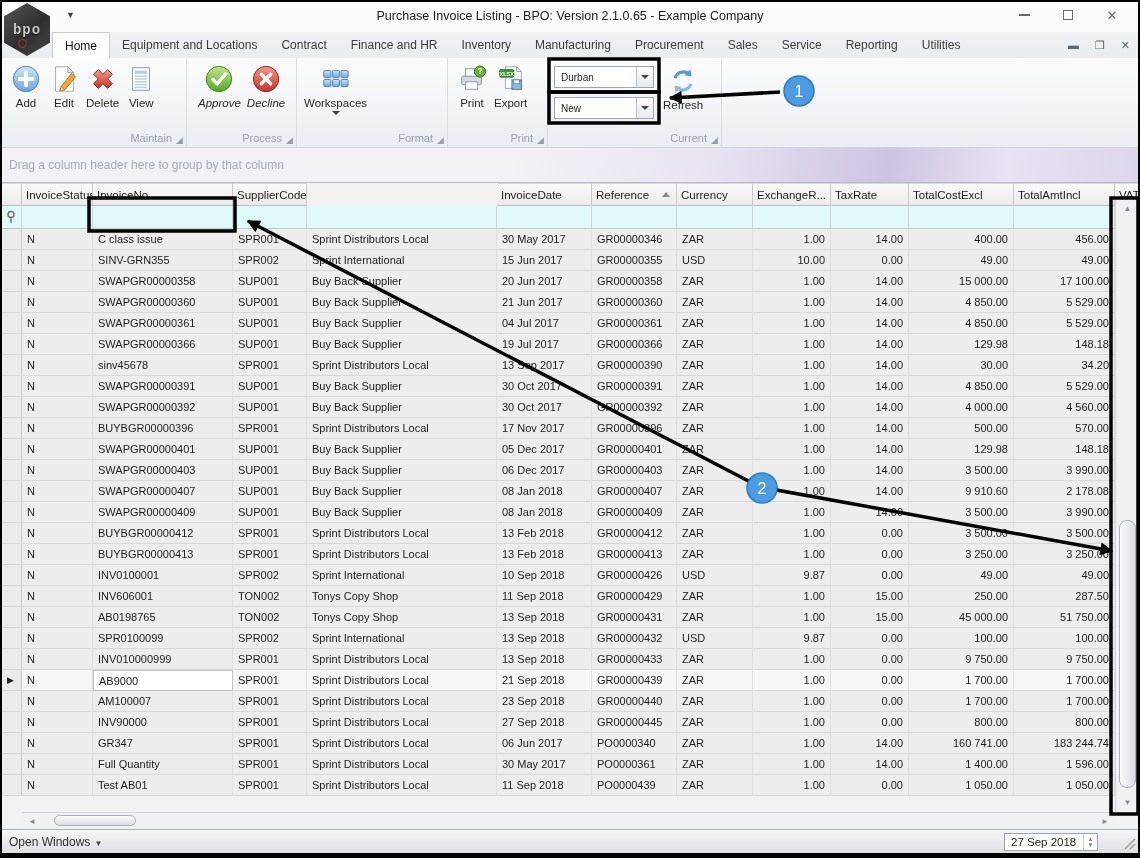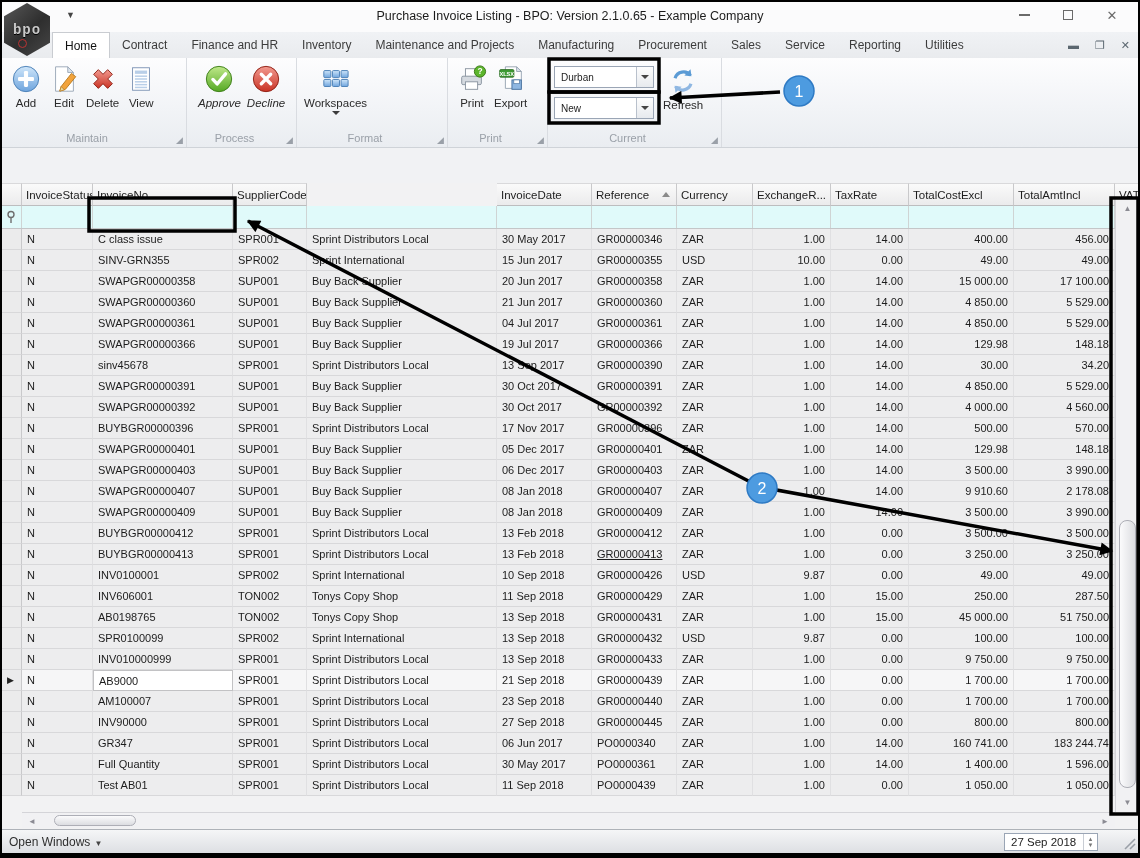--- a/index.html
+++ b/index.html
@@ -31,21 +31,21 @@
   .tab-winbtns .s { color:#5b6770; font-size:11px; }
 
   
   .ribbon { position:absolute; left:0; top:58px; width:1140px; height:90px; background:linear-gradient(#fdfdfe,#f2f4f7 55%,#eaedf1); border-bottom:1px solid #cfd3d8; }
   .rgroup { position:absolute; top:0; height:89px; border-right:1px solid #d9dce1; }
   .rbtns { position:absolute; left:0; top:3px; right:0; display:flex; justify-content:flex-start; padding-left:5px; }
   .rbtn { display:flex; flex-direction:column; align-items:center; padding:2px 3px; border-radius:3px; }
   .ricon { width:32px; height:32px; display:flex; align-items:center; justify-content:center; }
   .rlabel { font-size:11.5px; color:#2a2a2a; margin-top:2px; white-space:nowrap; }
   .drop-caret { width:0; height:0; border-left:4px solid transparent; border-right:4px solid transparent; border-top:4px solid #3c3c3c; margin-top:2px; }
-  .glabel { position:absolute; left:0; right:14px; bottom:3px; text-align:center; font-size:11px; color:#9aa0a8; }
+  .glabel { position:absolute; left:0; right:14px; bottom:3px; text-align:right; font-size:11px; color:#9aa0a8; }
   .launcher { position:absolute; right:3px; bottom:2px; font-size:9px; color:#9aa0a8; }
 
   .combo { position:absolute; width:100px; height:22px; background:#fff; border:1px solid #9aa5b5; display:flex; align-items:center; }
   .combo .val { flex:1; font-size:10px; color:#1d1d1d; padding-left:6px; }
   .combo .cbtn { width:17px; height:100%; background:linear-gradient(#fdfdfd,#e7eaee); border-left:1px solid #b9c1cc; display:flex; align-items:center; justify-content:center; }
   .combo .cbtn:after { content:""; width:0; height:0; border-left:4px solid transparent; border-right:4px solid transparent; border-top:4px solid #444; }
 
   
   .grouppanel { position:absolute; left:0; top:148px; width:1140px; height:35px;
     background:linear-gradient(100deg,#f2f1f6 45%,#e8e5f1 62%,#d6cfe8 72%,#cdc4e3 78%,#e7e3f2 88%,#dcd5ec 100%); border-bottom:1px solid #b9b9c6; }
@@ -133,24 +133,24 @@
     </div>
   </div>
   <div class="logo">
       <span>bpo</span>
       <i></i>
     </div>
 
   <div class="tabrow">
     <div class="tabs" id="tabs">
         <div class="tab active">Home</div>
+        <div class="tab">Equipment and Locations</div>
         <div class="tab">Contract</div>
         <div class="tab">Finance and HR</div>
         <div class="tab">Inventory</div>
-        <div class="tab">Maintenance and Projects</div>
         <div class="tab">Manufacturing</div>
         <div class="tab">Procurement</div>
         <div class="tab">Sales</div>
         <div class="tab">Service</div>
         <div class="tab">Reporting</div>
         <div class="tab">Utilities</div>
       </div>
     <div class="tab-winbtns">
       <span class="s">▬</span>
       <span class="s">❐</span>
@@ -310,20 +310,23 @@
               <path d="M8 28.5 l-1 -7.5 7.5 1 z" fill="#8fb7e2"></path>
             </svg>
           </span>
         <span class="rlabel">Refresh</span>
       </div>
       <div class="glabel">Current</div>
       <span class="launcher">◢</span>
     </div>
   </div>
 
+  <div class="grouppanel">
+    <span>Drag a column header here to group by that column</span>
+  </div>
 
   <div class="grid">
     <div class="hrow" id="hrow">
         <div class="hcell" style="left: 0px; width: 22px;"></div>
         <div class="hcell" style="left: 22px; width: 71px;">
           <span>InvoiceStatus</span>
         </div>
         <div class="hcell" style="left: 93px; width: 140px;">
           <span>InvoiceNo</span>
         </div>
@@ -588,21 +591,21 @@
           <div class="cell num" style="left: 909px; width: 105px;">3 500.00</div>
           <div class="cell num" style="left: 1014px; width: 101px;">3 500.00</div>
         </div>
         <div class="row" style="top: 315px;">
           <div class="ind"></div>
           <div class="cell" style="left: 22px; width: 71px;">N</div>
           <div class="cell" style="left: 93px; width: 140px;">BUYBGR00000413</div>
           <div class="cell" style="left: 233px; width: 74px;">SPR001</div>
           <div class="cell" style="left: 307px; width: 190px;">Sprint Distributors Local</div>
           <div class="cell" style="left: 497px; width: 95px;">13 Feb 2018</div>
-          <div class="cell" style="left: 592px; width: 85px; text-decoration: underline;">GR00000413</div>
+          <div class="cell" style="left: 592px; width: 85px;">GR00000413</div>
           <div class="cell" style="left: 677px; width: 76px;">ZAR</div>
           <div class="cell num" style="left: 753px; width: 78px;">1.00</div>
           <div class="cell num" style="left: 831px; width: 78px;">0.00</div>
           <div class="cell num" style="left: 909px; width: 105px;">3 250.00</div>
           <div class="cell num" style="left: 1014px; width: 101px;">3 250.00</div>
         </div>
         <div class="row" style="top: 336px;">
           <div class="ind"></div>
           <div class="cell" style="left: 22px; width: 71px;">N</div>
           <div class="cell" style="left: 93px; width: 140px;">INV0100001</div>

